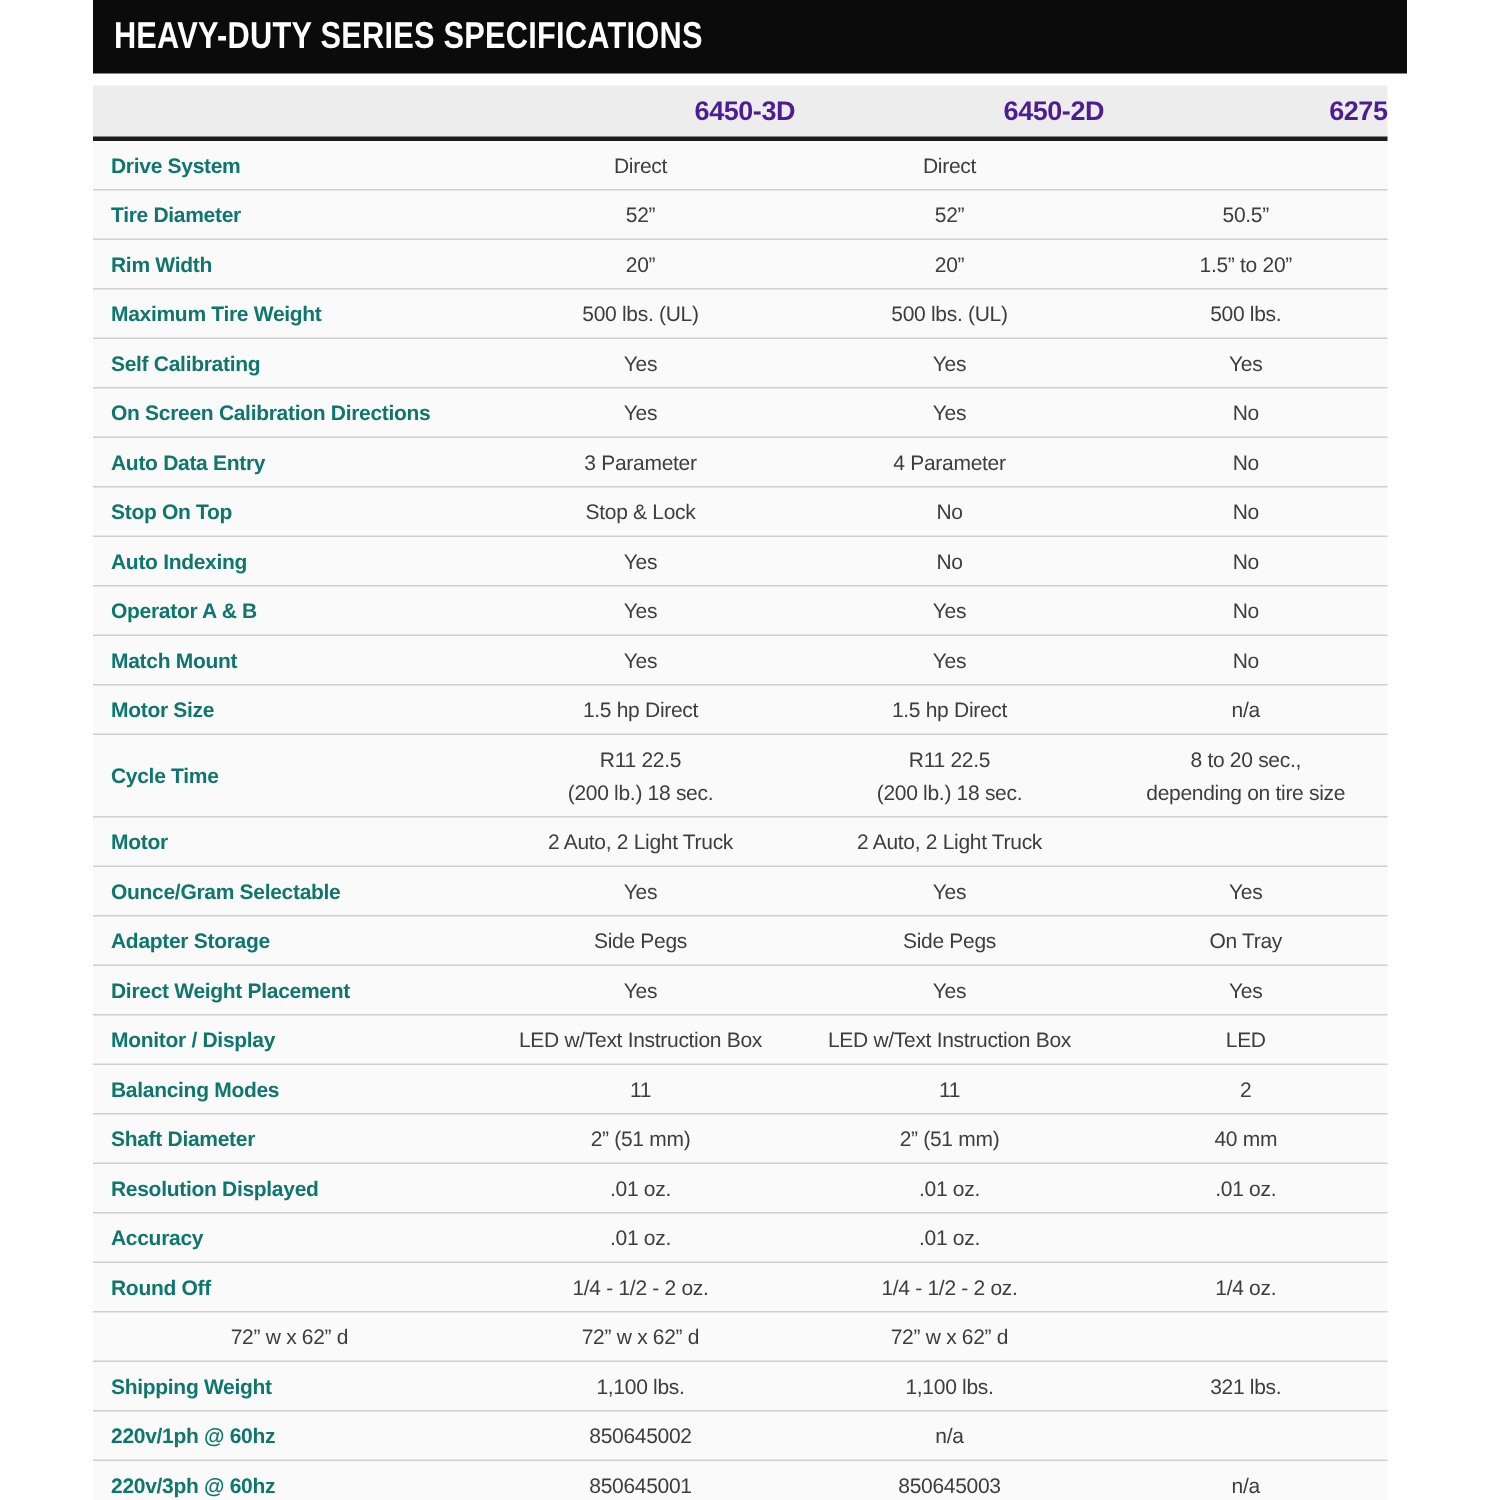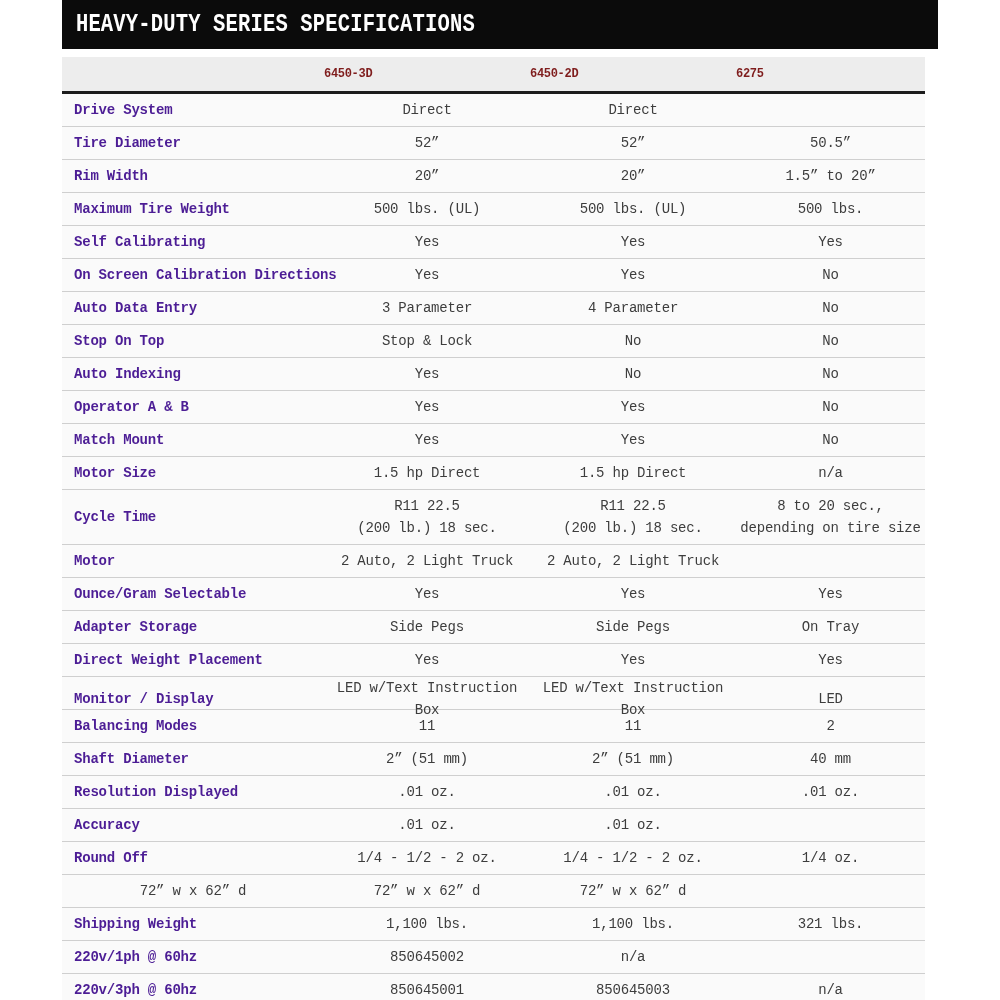--- a/index.html
+++ b/index.html
@@ -4,21 +4,21 @@
 <style>
   html, body {
     margin: 0;
     padding: 0;
     width: 1000px;
     height: 1000px;
     background: #ffffff;
     font-family: "Liberation Sans", sans-serif;
     overflow: hidden;
   }
-  .page { position: relative; width: 1000px; height: 1000px; font-family: Liberation Mono, monospace; }
+  .page { position: relative; width: 1000px; height: 1000px; }
 
   .title-bar {
     position: absolute;
     left: 62px; top: 0;
     width: 876px; height: 49px;
     background: #0b0b0b;
     display: flex;
     align-items: center;
   }
   .title-bar h1 {
@@ -42,41 +42,41 @@
 
   .thead {
     display: grid;
     grid-template-columns: 262px 206px 206px 189px;
     height: 34px;
     align-items: center;
     background: #ededed;
     border-bottom: 3px solid #1c1c1c;
   }
   .col-header {
-    text-align: left;
+    text-align: right;
     font-weight: 700;
-    font-size: 12px;
-    color: #7f1d1d;
+    font-size: 18px;
+    color: #4c1d95;
     letter-spacing: -0.3px;
   }
 
   .row {
     display: grid;
     grid-template-columns: 262px 206px 206px 189px;
     height: 32px;
     align-items: center;
     border-bottom: 1px solid #cfcfcf;
   }
   .row.tall { height: 54px; }
 
   .label-cell {
     padding-left: 12px;
     font-weight: 700;
     font-size: 14px;
-    color: #4c1d95;
+    color: #0f766e;
     letter-spacing: -0.2px;
     white-space: nowrap;
   }
   .value-cell {
     text-align: center;
     font-size: 14px;
     color: #3d3d3d;
     letter-spacing: -0.2px;
     white-space: pre-line;
     line-height: 22px;

